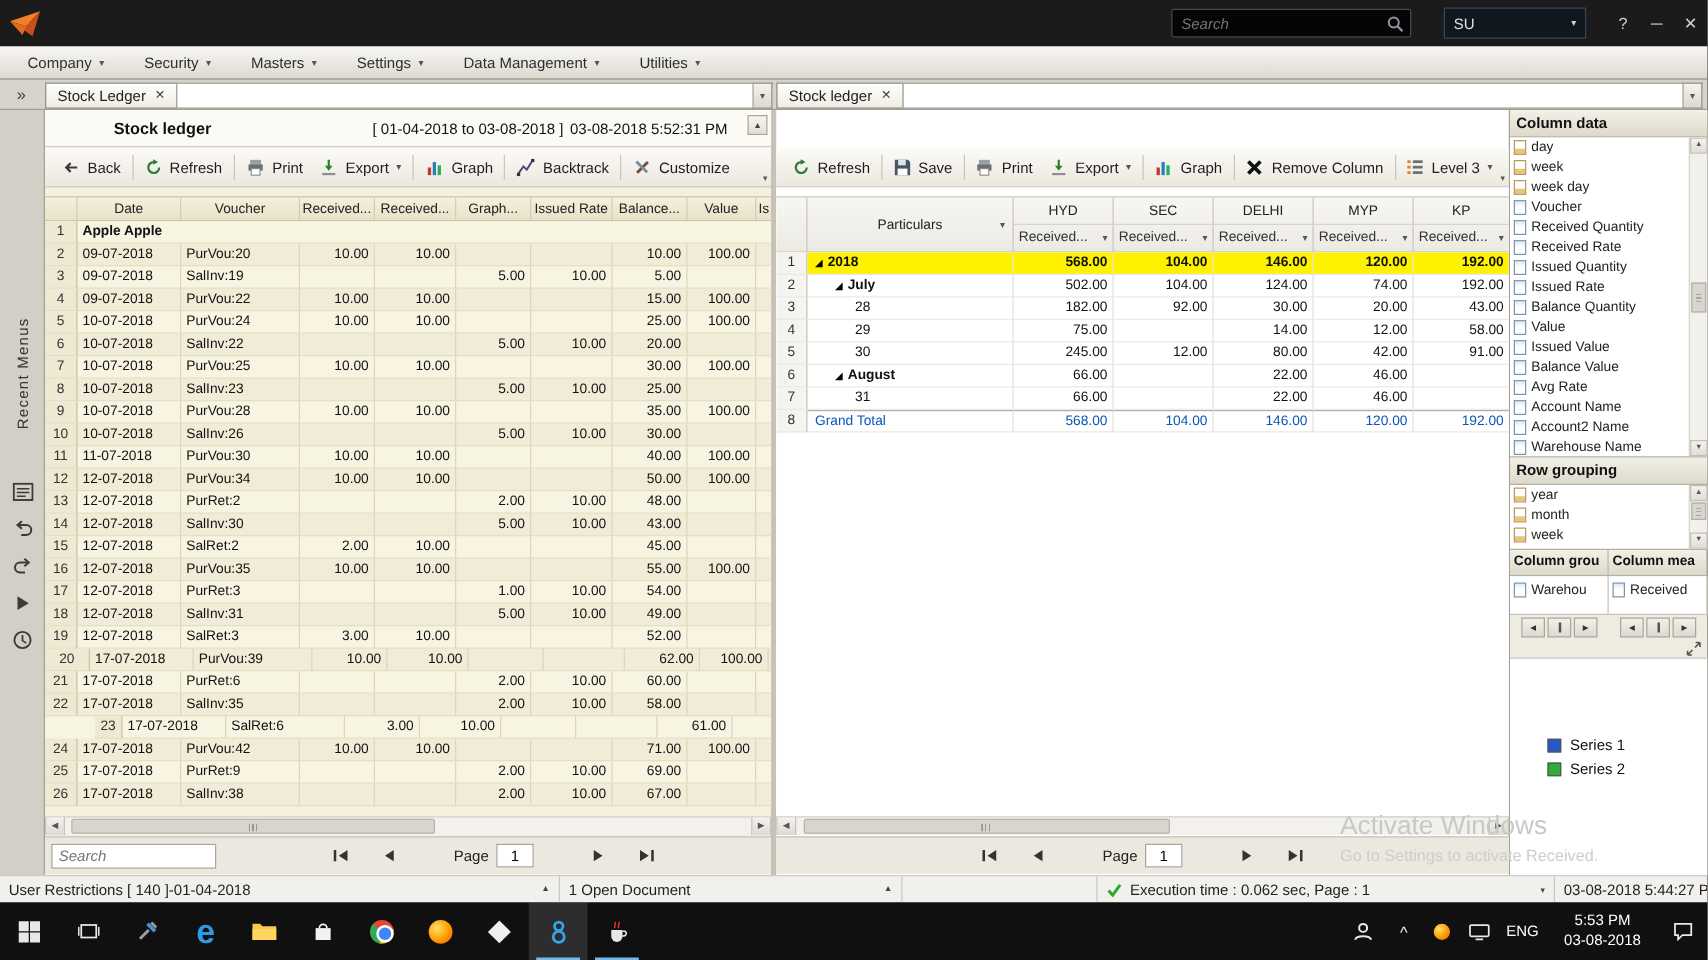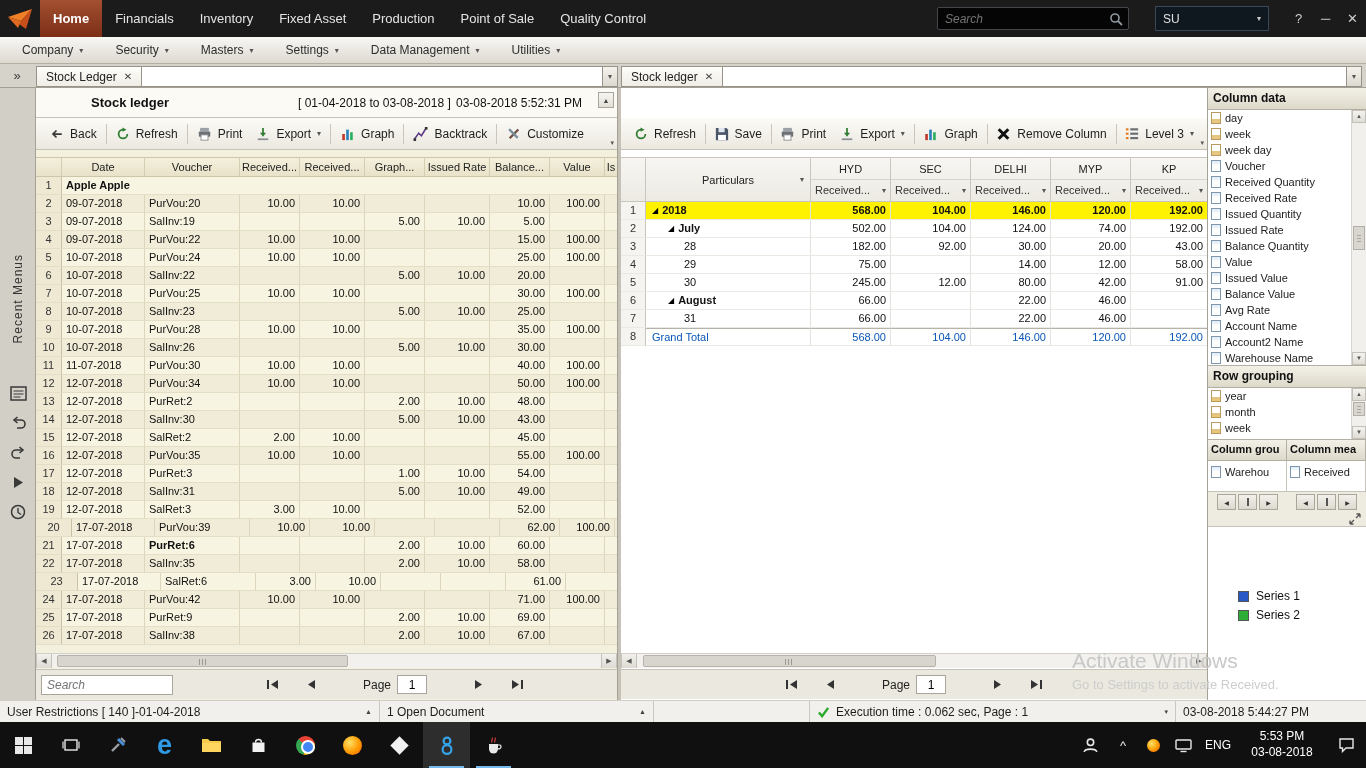--- a/index.html
+++ b/index.html
@@ -164,29 +164,20 @@
 <body>
 
 <div id="topbar">
   <div class="logo-wrap">
     <svg width="26" height="24" viewBox="0 0 26 24">
       <path d="M1 10 L25 2 L14 14 Z" fill="#f08028"></path>
       <path d="M14 14 L25 2 L19 22 L12 17 Z" fill="#c84f1c"></path>
       <path d="M1 10 L14 14 L11 21 Z" fill="#e06a20"></path>
     </svg>
   </div>
-  <div id="ribbon-tabs">
-      <div class="ribbon-tab active">Home</div>
-      <div class="ribbon-tab">Financials</div>
-      <div class="ribbon-tab">Inventory</div>
-      <div class="ribbon-tab">Fixed Asset</div>
-      <div class="ribbon-tab">Production</div>
-      <div class="ribbon-tab">Point of Sale</div>
-      <div class="ribbon-tab">Quality Control</div>
-    </div>
   <div class="top-spacer"></div>
   <div class="top-search">
     <input placeholder="Search" style="">
     <span style="margin-right:5px;">
       <svg width="14" height="14" viewBox="0 0 14 14">
           <circle cx="6" cy="6" r="4" fill="none" stroke="#8f98a0" stroke-width="1.6"></circle>
           <path d="M9 9 L13 13" stroke="#8f98a0" stroke-width="1.8"></path>
         </svg>
     </span>
   </div>
@@ -614,21 +605,21 @@
             <div class="ltd r" style="width: 65px;">10.00</div>
             <div class="ltd r" style="width: 60px;"></div>
             <div class="ltd r" style="width: 65px;"></div>
             <div class="ltd r" style="width: 60px;">62.00</div>
             <div class="ltd r" style="width: 55px;">100.00</div>
             <div class="ltd" style="width: 13px;"></div>
           </div>
           <div class="ltr">
             <div class="ltd numc" style="width: 26px;">21</div>
             <div class="ltd" style="width: 83px;">17-07-2018</div>
-            <div class="ltd" style="width: 95px; font-weight: bold;">PurRet:6</div>
+            <div class="ltd" style="width: 95px;">PurRet:6</div>
             <div class="ltd r" style="width: 60px;"></div>
             <div class="ltd r" style="width: 65px;"></div>
             <div class="ltd r" style="width: 60px;">2.00</div>
             <div class="ltd r" style="width: 65px;">10.00</div>
             <div class="ltd r" style="width: 60px;">60.00</div>
             <div class="ltd r" style="width: 55px;"></div>
             <div class="ltd" style="width: 13px;"></div>
           </div>
           <div class="ltr alt">
             <div class="ltd numc" style="width: 26px;">22</div>
@@ -636,21 +627,21 @@
             <div class="ltd" style="width: 95px;">SalInv:35</div>
             <div class="ltd r" style="width: 60px;"></div>
             <div class="ltd r" style="width: 65px;"></div>
             <div class="ltd r" style="width: 60px;">2.00</div>
             <div class="ltd r" style="width: 65px;">10.00</div>
             <div class="ltd r" style="width: 60px;">58.00</div>
             <div class="ltd r" style="width: 55px;"></div>
             <div class="ltd" style="width: 13px;"></div>
           </div>
           <div class="ltr">
-            <div class="ltd numc" style="width: 42px;">23</div>
+            <div class="ltd numc" style="width: 22px; margin-left: 40px;">23</div>
             <div class="ltd" style="width: 83px;">17-07-2018</div>
             <div class="ltd" style="width: 95px;">SalRet:6</div>
             <div class="ltd r" style="width: 60px;">3.00</div>
             <div class="ltd r" style="width: 65px;">10.00</div>
             <div class="ltd r" style="width: 60px;"></div>
             <div class="ltd r" style="width: 65px;"></div>
             <div class="ltd r" style="width: 60px;">61.00</div>
             <div class="ltd r" style="width: 55px;"></div>
             <div class="ltd" style="width: 13px;"></div>
           </div>
@@ -1147,21 +1138,21 @@
           <div class="lg-item">
             <span class="lg-swatch" style="background: rgb(46, 174, 55);"></span>
             <span>Series 2</span>
           </div>
         </div>
     </div>
   </div>
 </div>
 
 <div id="statusbar">
-  <div class="sseg" style="width:380px;">
+  <div class="sseg" style="width:448px;">
     <span class="stext">User Restrictions [ 140 ]-01-04-2018</span>
     <span class="sarrow">▲</span>
   </div>
   <div class="sseg" style="width:274px;">
     <span class="stext">1 Open Document</span>
     <span class="sarrow">▲</span>
   </div>
   <div class="sseg" style="width:156px;"></div>
   <div class="sseg" style="width:366px;">
     <span>

